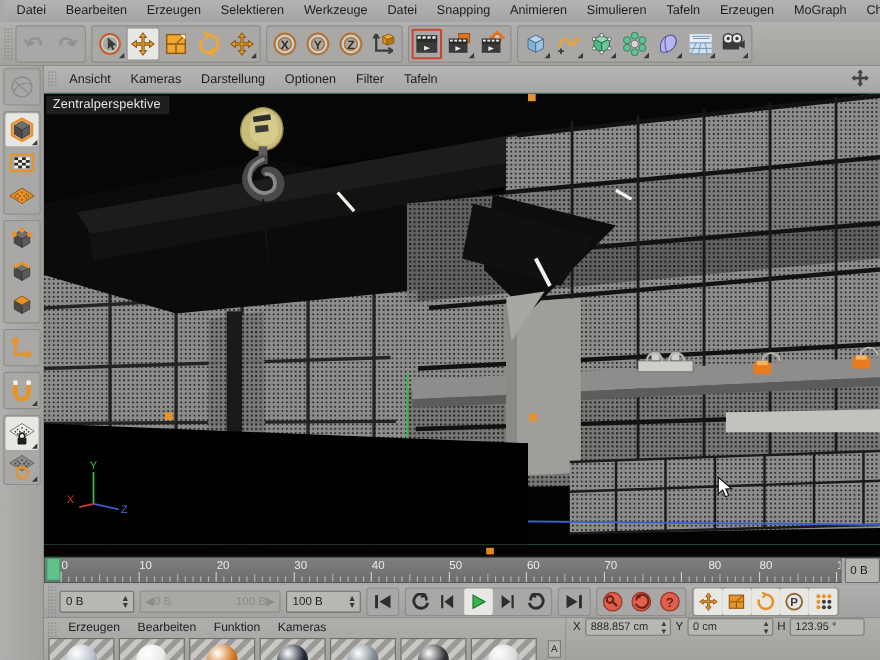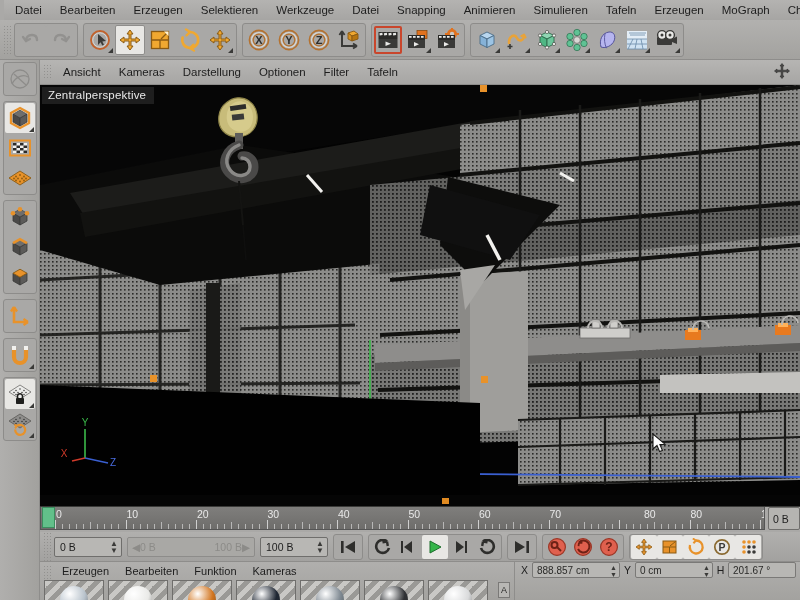--- a/index.html
+++ b/index.html
@@ -1092,29 +1092,29 @@
         <div class="matsphere">
           <div class="ball" style="background: radial-gradient(circle at 35% 28%, rgb(255, 255, 255) 0%, rgb(217, 218, 219) 55%, rgb(43, 43, 41) 125%);"></div>
         </div>
       </div>
     <div style="position:absolute; right:4px; top:20px; width:12px; height:16px; background:#b8b7b4; border:1px solid #7a7977; font-size:9px; text-align:center; line-height:14px; color:#2a2a28;">A</div>
   </div>
 
   <div class="coordpanel">
     <div class="coordrow">
       <div class="coordlbl">X</div>
-      <div class="coordfield" style="width:88px">
+      <div class="coordfield" style="width:78px">
         <span>888.857 cm</span>
         <span class="sp">▲<br>▼</span>
       </div>
       <div class="coordlbl">Y</div>
       <div class="coordfield" style="width:78px">
         <span>0 cm</span>
         <span class="sp">▲<br>▼</span>
       </div>
       <div class="coordlbl">H</div>
       <div class="coordfield" style="width:68px">
-        <span>201.67 °</span>
+        <span>123.95 °</span>
       </div>
     </div>
   </div>
 
 </div>
 
 </body></html>

